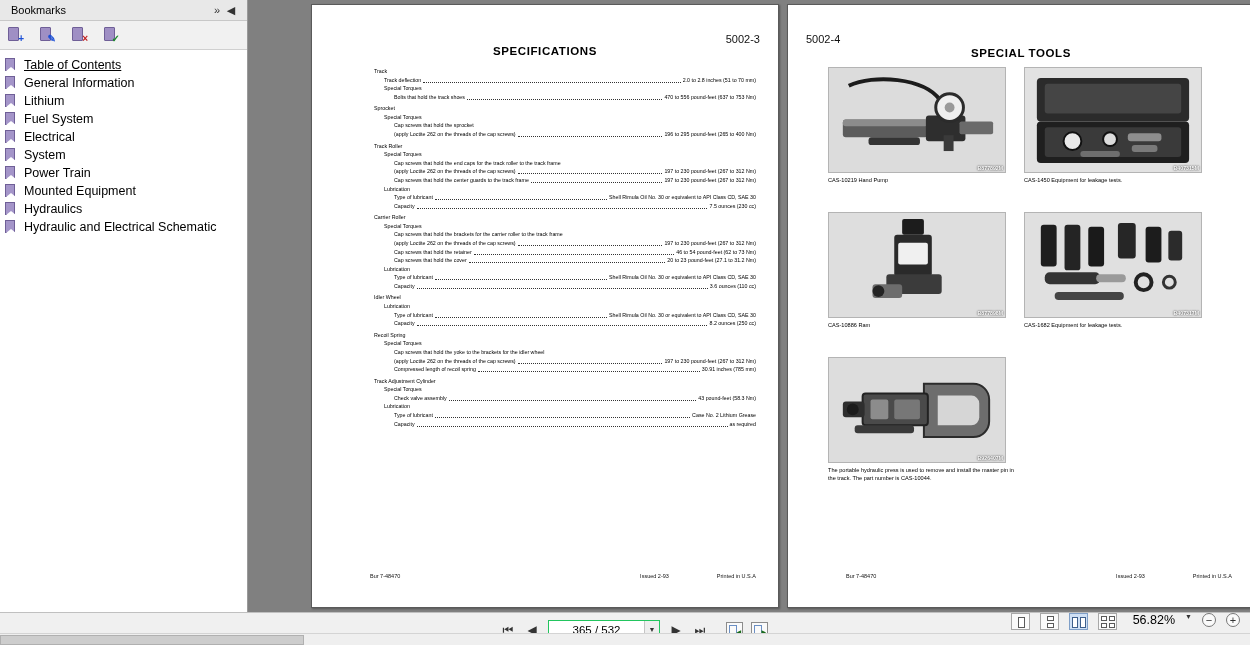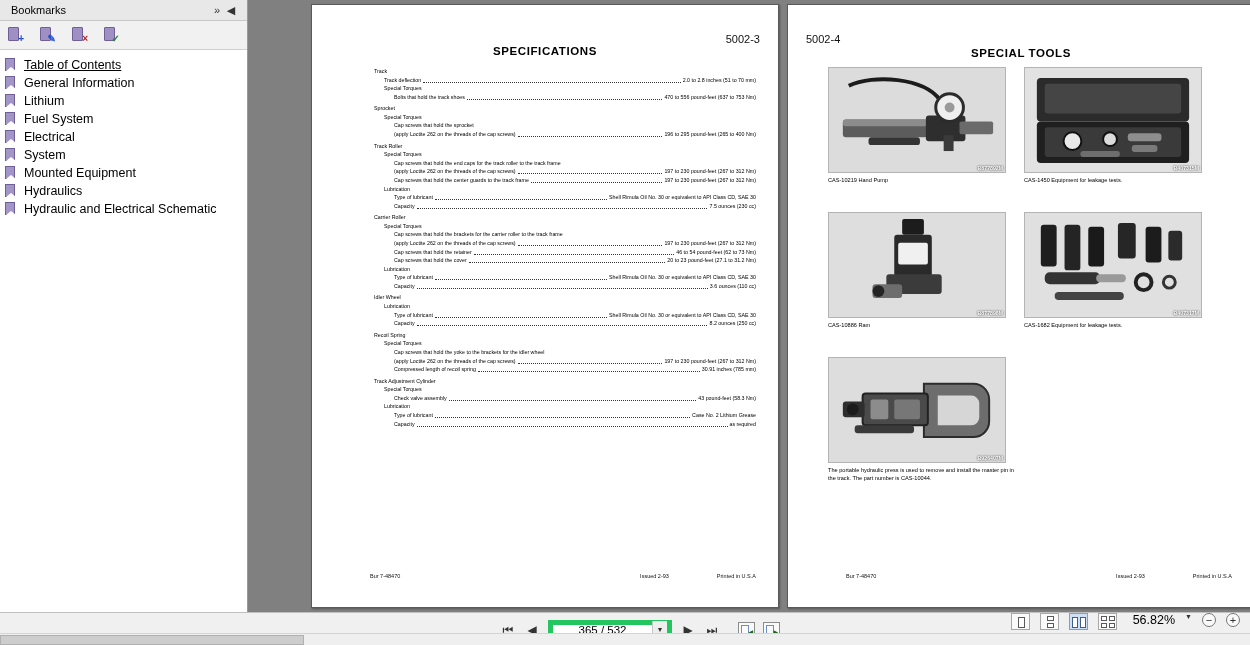--- a/index.html
+++ b/index.html
@@ -188,22 +188,22 @@
   #bb-center {
     position: absolute; left: 500px; top: 0;
     height: 33px; display: flex; align-items: center; gap: 8px;
   }
   .nav-btn {
     font-size: 12px; color: #333; width: 16px; text-align: center;
     cursor: default; user-select: none;
   }
   #page-field {
     display: flex; align-items: center;
-    width: 124px; height: 19px;
-    border: 5px solid #22c55e;
+    width: 112px; height: 19px;
+    border: 1px solid #22c55e;
     background: #fff;
     font-size: 11.5px;
   }
   #page-field .pv { flex: 1; text-align: center; color: #000; }
   #page-field .caret {
     width: 15px; height: 17px;
     border-left: 1px solid #c5c5c5;
     background: #eee;
     display: flex; align-items: center; justify-content: center;
     font-size: 7px; color: #333;
@@ -316,20 +316,26 @@
         <span class="bm-ico">
             <span class="bk"></span>
           </span>
         <span class="bm-label">Electrical</span>
       </div>
       <div class="bm-item">
         <span class="bm-ico">
             <span class="bk"></span>
           </span>
         <span class="bm-label">System</span>
+      </div>
+      <div class="bm-item">
+        <span class="bm-ico">
+            <span class="bk"></span>
+          </span>
+        <span class="bm-label">Power Train</span>
       </div>
       <div class="bm-item">
         <span class="bm-ico">
             <span class="bk"></span>
           </span>
         <span class="bm-label">Mounted Equipment</span>
       </div>
       <div class="bm-item">
         <span class="bm-ico">
             <span class="bk"></span>

